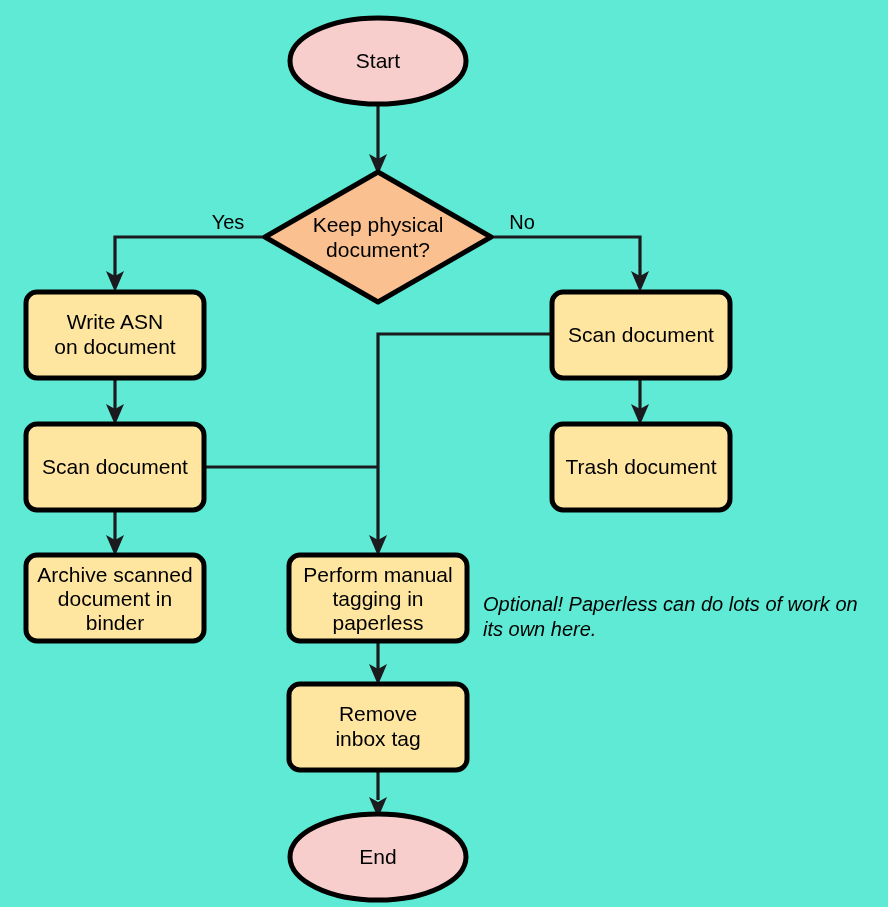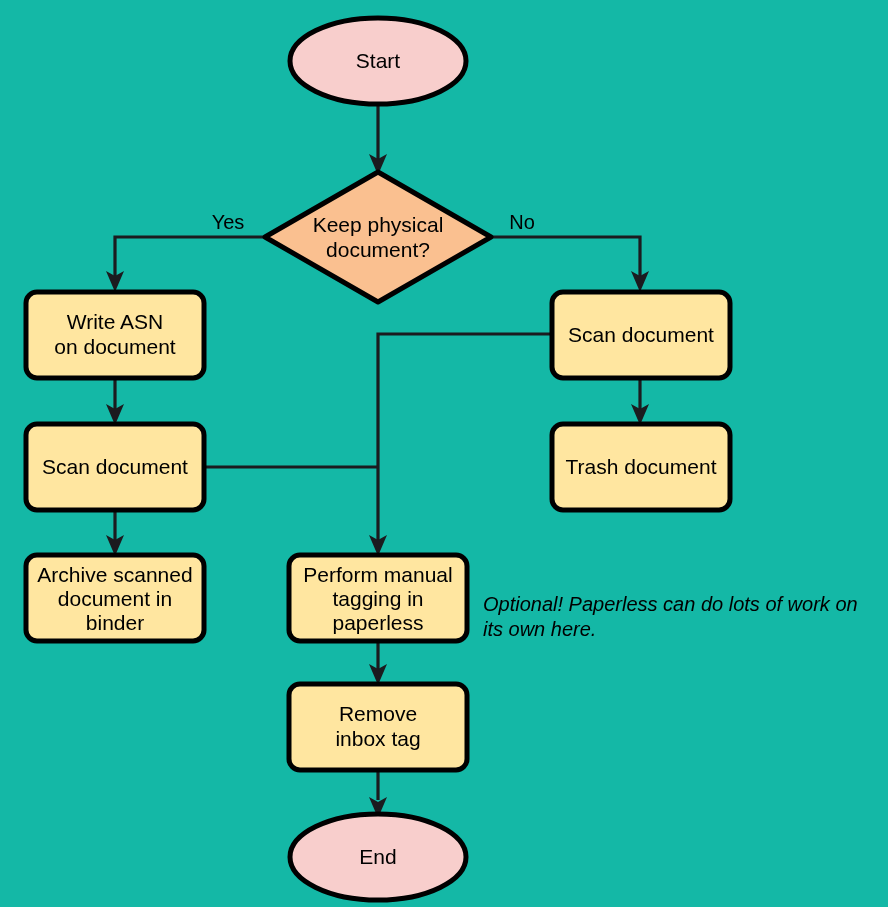--- a/index.html
+++ b/index.html
@@ -11,21 +11,21 @@
   body {
     width: 888px;
     height: 907px;
     overflow: hidden;
     font-family: "Liberation Sans", sans-serif;
   }
   #flowchart-root {
     position: relative;
     width: 888px;
     height: 907px;
-    background: #14b8a6;
+    background: #5eead4;
   }
   svg#flow-svg {
     display: block;
     width: 888px;
     height: 907px;
   }
   .node-shape {
     stroke: #000000;
     stroke-width: 5;
     stroke-linejoin: round;

